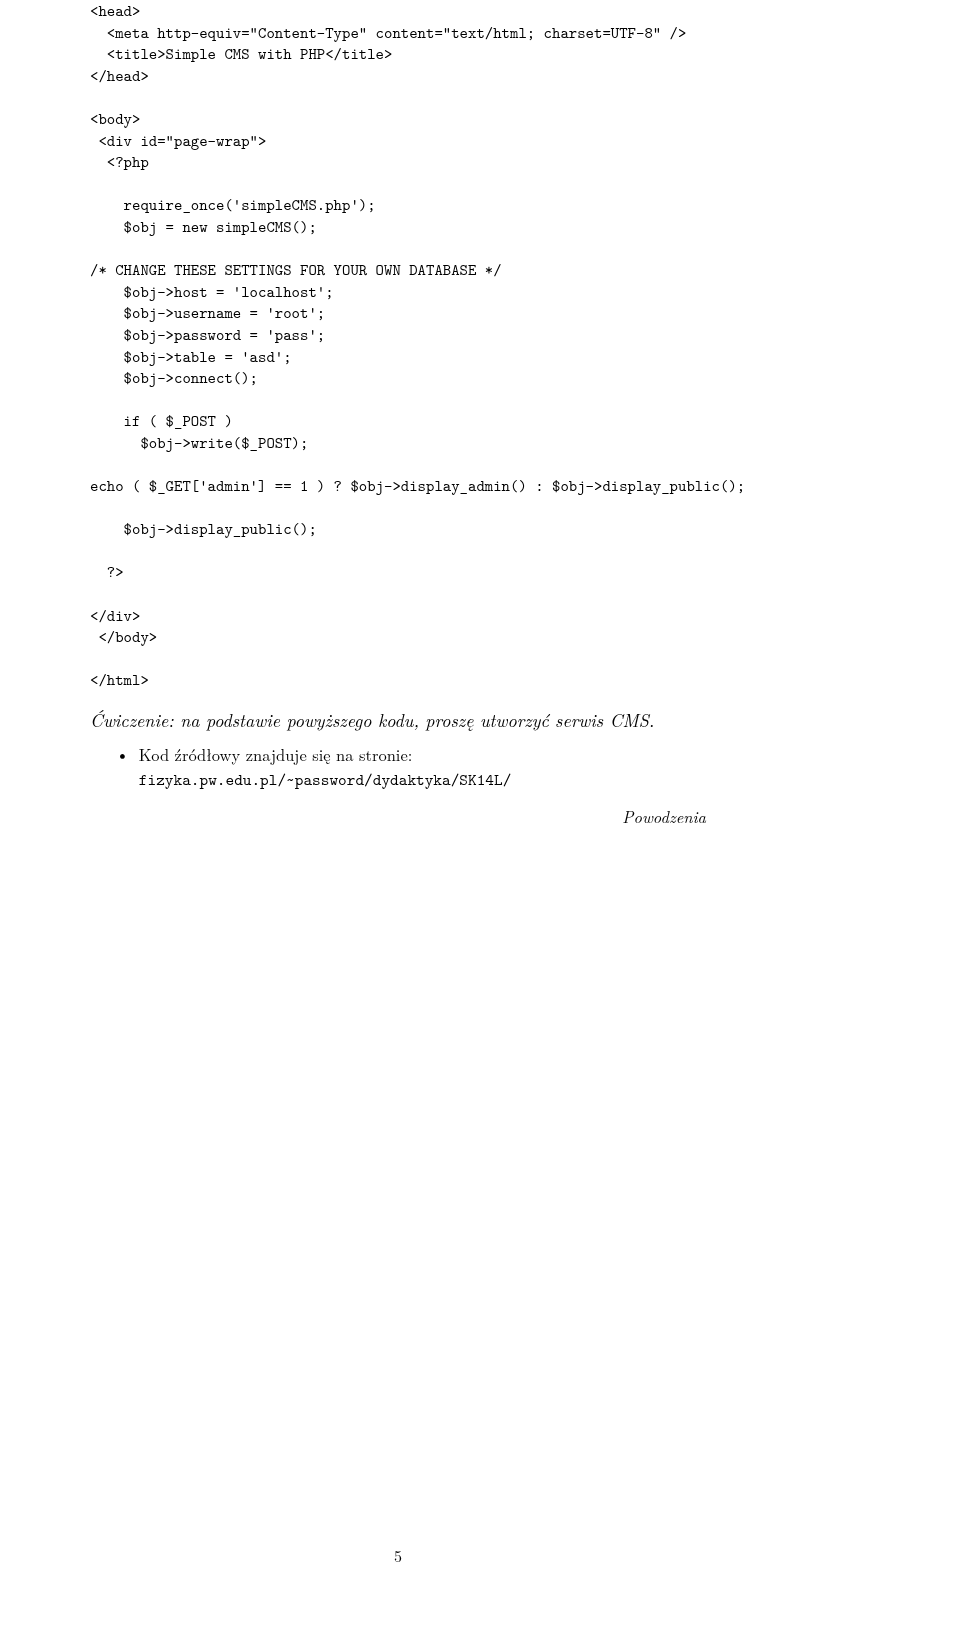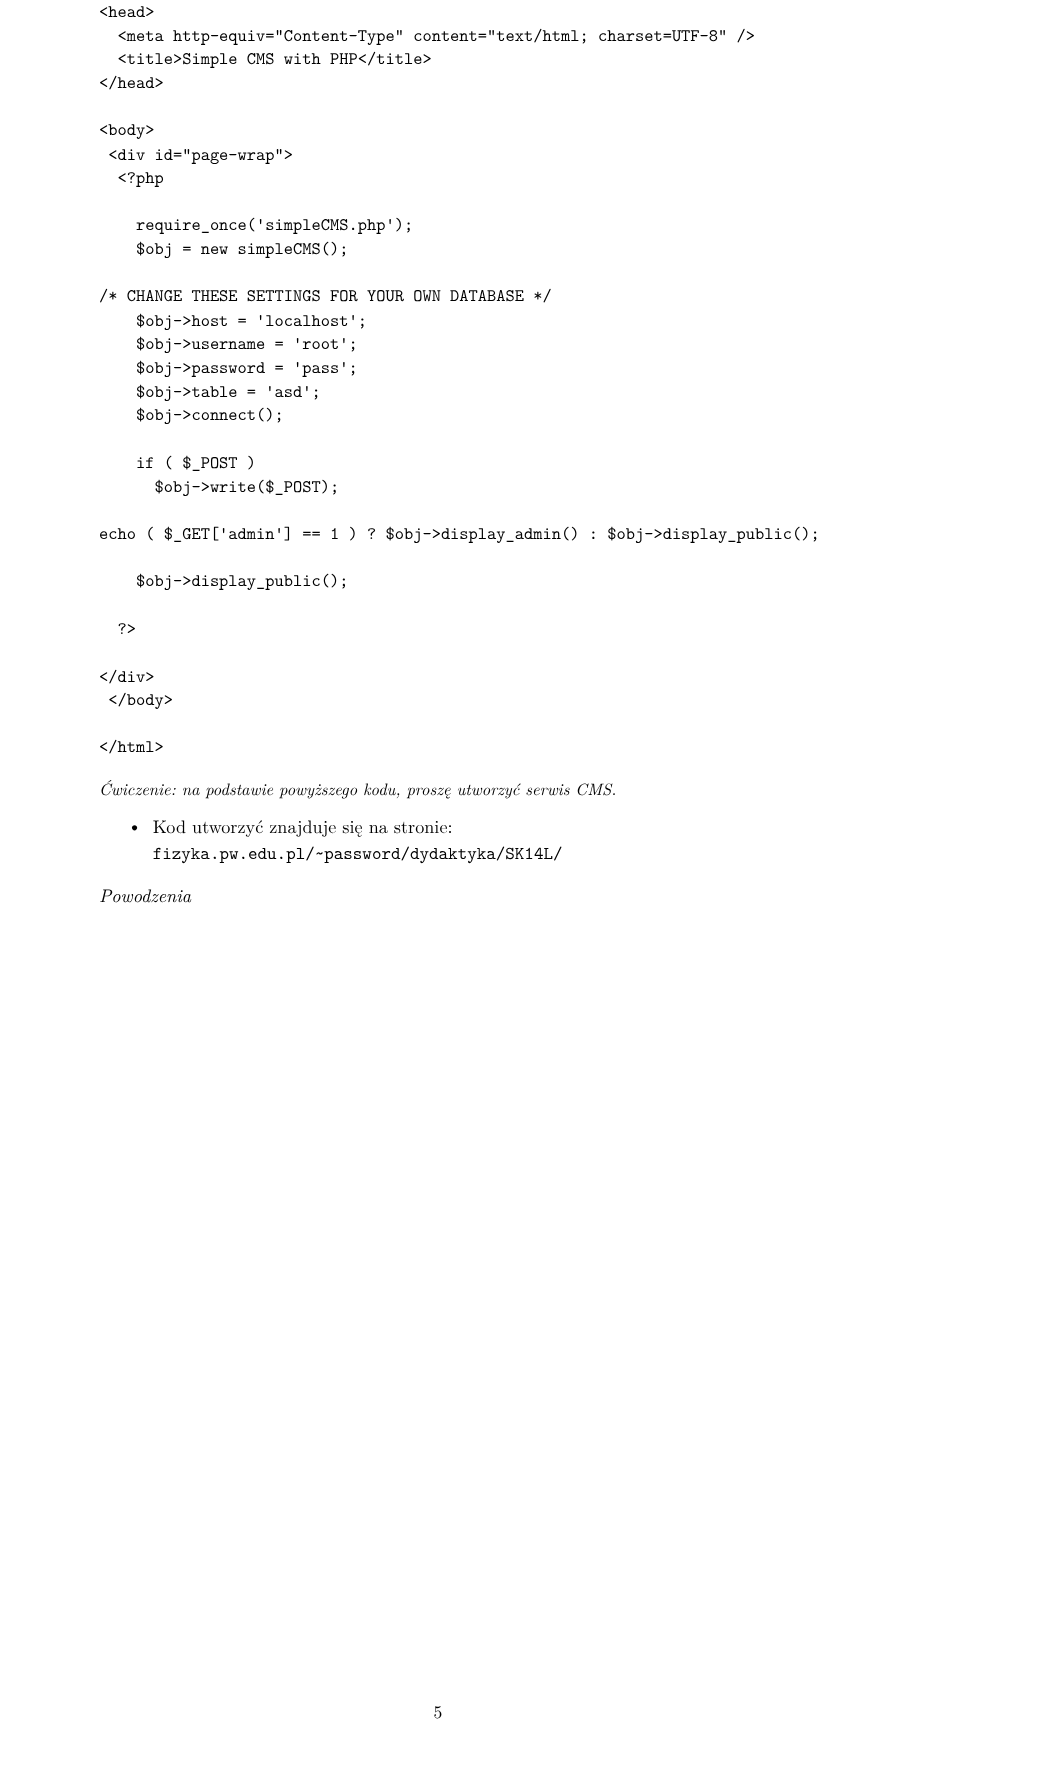--- a/index.html
+++ b/index.html
@@ -18,21 +18,21 @@
   }
   .code-block {
     font-family: 'Latin Modern Mono', 'Computer Modern Typewriter', 'Courier New', monospace;
     font-size: 16px;
     line-height: 1.35;
     white-space: pre;
     margin: 0;
   }
   .exercise-line {
     font-style: italic;
-    font-size: 15px;
+    font-size: 18px;
     margin-top: 16px;
     margin-bottom: 10px;
   }
   .bullet-list {
     margin: 10px 0 0 0;
     padding-left: 26px;
   }
   .bullet-item {
     display: flex;
     align-items: baseline;
@@ -45,21 +45,21 @@
     position: relative;
     top: -1px;
   }
   .bullet-text {
     flex: 1 1 auto;
   }
   .mono {
     font-family: 'Latin Modern Mono', 'Computer Modern Typewriter', 'Courier New', monospace;
   }
   .success-line {
-    text-align: left;
+    text-align: right;
     font-style: italic;
     font-size: 16.5px;
     margin-top: 14px;
   }
   .page-number {
     position: absolute;
     bottom: 60px;
     left: 0;
     right: 0;
     text-align: center;
@@ -103,21 +103,21 @@
  &lt;/body&gt;
 
 &lt;/html&gt;</pre>
 
   <p class="exercise-line">Ćwiczenie: na podstawie powyższego kodu, proszę utworzyć serwis CMS.</p>
 
   <div class="bullet-list">
     <div class="bullet-item">
       <span class="bullet-dot">•</span>
       <span class="bullet-text">
-        <span>Kod utworzyć znajduje się na stronie: </span><span class="mono">fizyka.pw.edu.pl/~password/dydaktyka/SK14L/</span>
+        <span>Kod źródłowy znajduje się na stronie: </span><span class="mono">fizyka.pw.edu.pl/~password/dydaktyka/SK14L/</span>
       </span>
     </div>
   </div>
 
   <p class="success-line">Powodzenia</p>
 
   <div class="page-number">5</div>
 
 </div>
 

